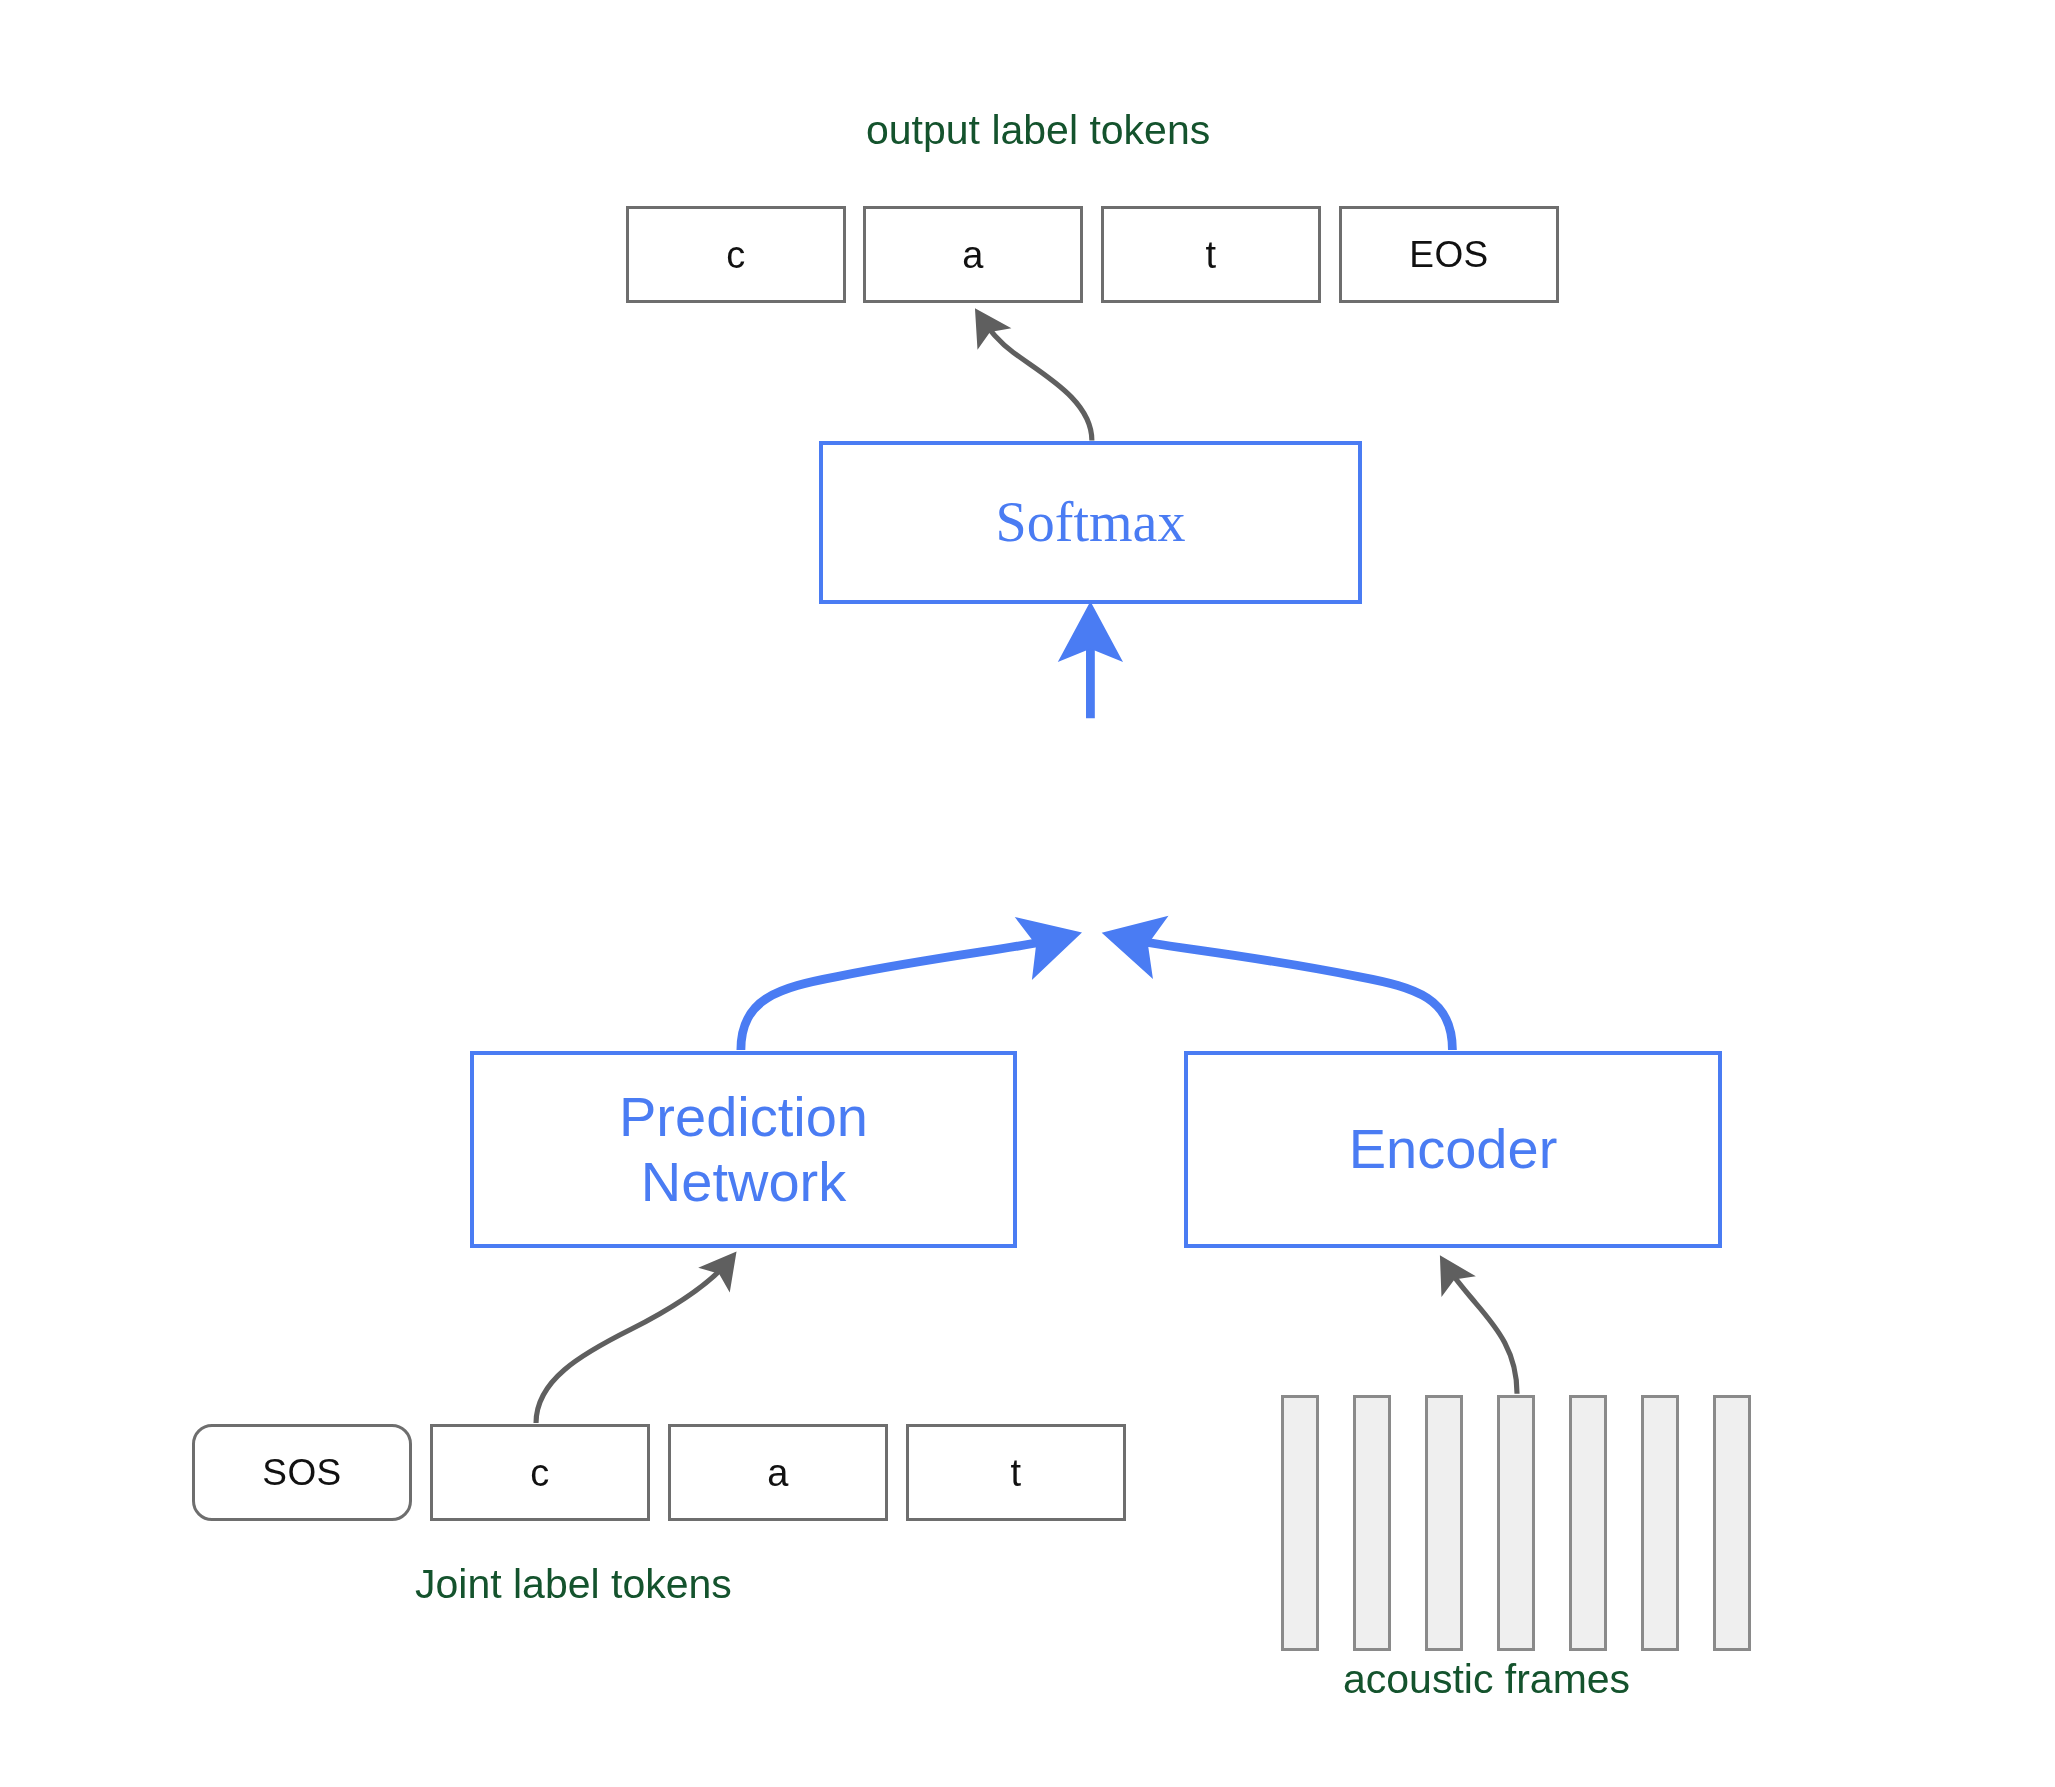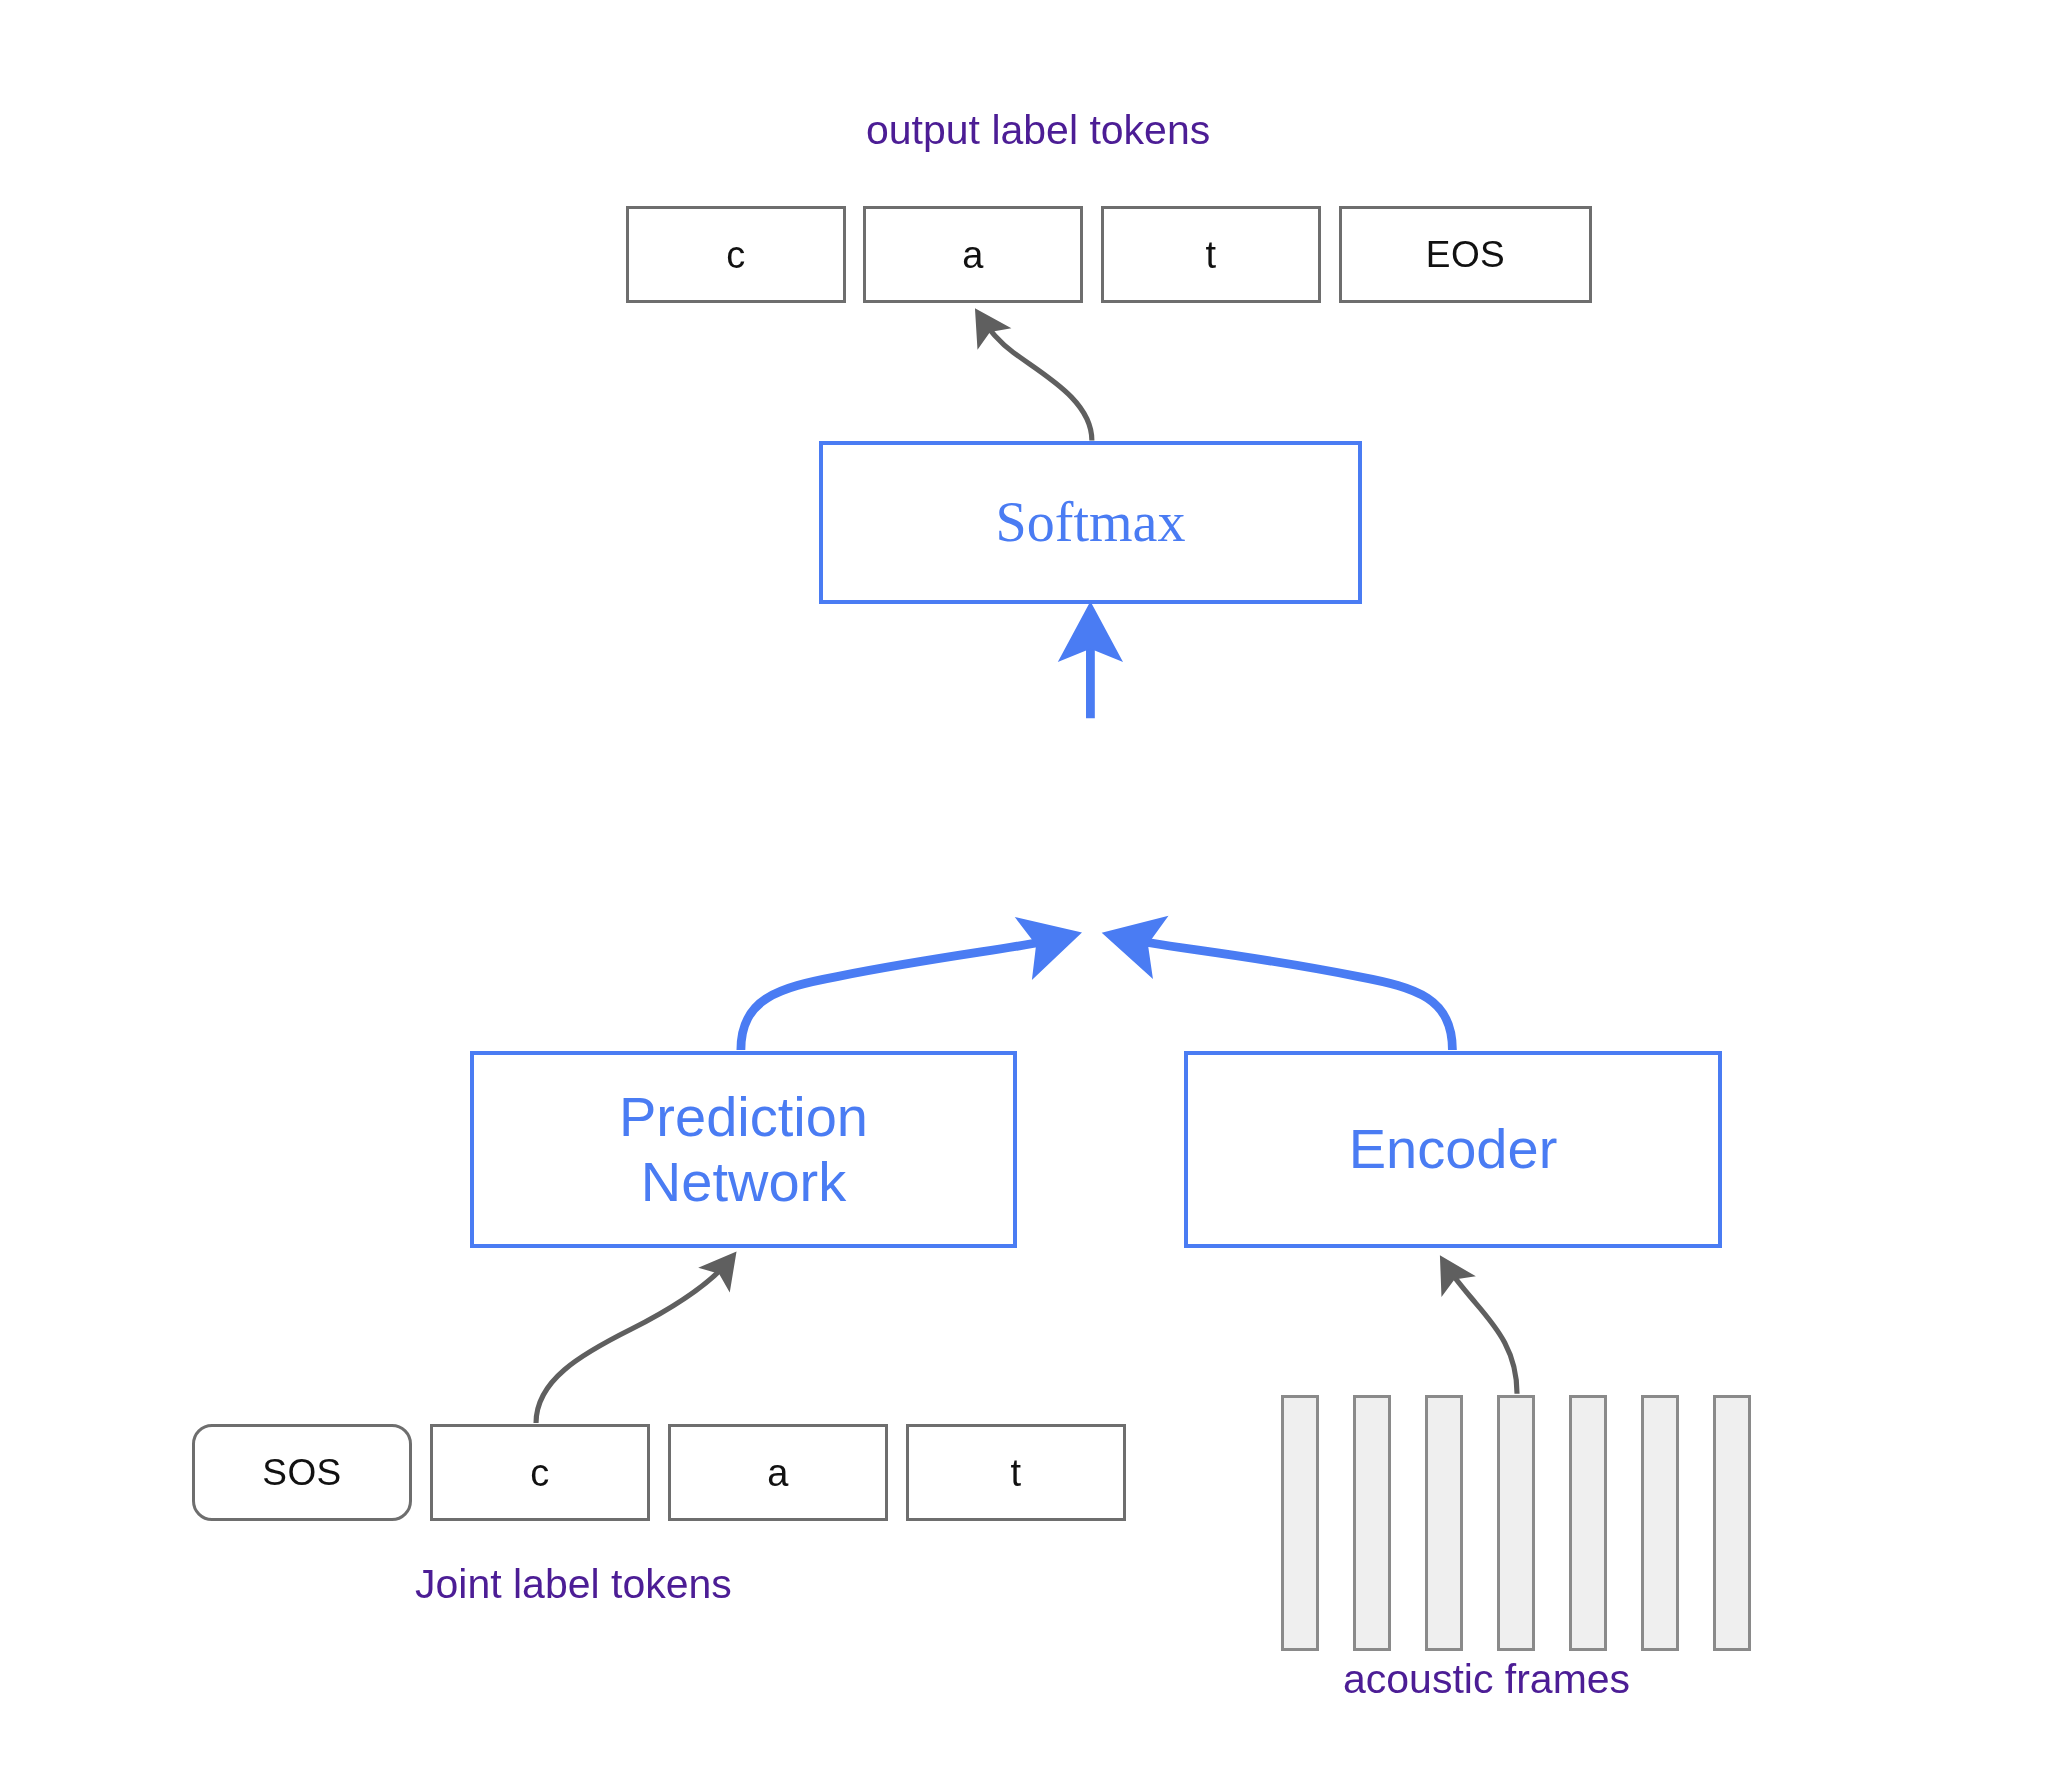--- a/index.html
+++ b/index.html
@@ -54,21 +54,21 @@
     text-align: center;
     color: #4a7cf3;
     font-size: 56px;
     line-height: 1.15;
     font-weight: 400;
   }
 
   
   .caption {
     position: absolute;
-    color: #4c1d95;
+    color: #14532d;
     font-size: 41px;
     line-height: 1;
     white-space: nowrap;
   }
 
   
   .frame-bar {
     position: absolute;
     box-sizing: border-box;
     border: 3.7px solid #8a8a8a;
@@ -84,21 +84,21 @@
 
   <div class="token-box" style="left:626px; top:206px; width:220px; height:97px;">
     <span>c</span>
   </div>
   <div class="token-box" style="left:863px; top:206px; width:220px; height:97px;">
     <span>a</span>
   </div>
   <div class="token-box" style="left:1101px; top:206px; width:220px; height:97px;">
     <span>t</span>
   </div>
-  <div class="token-box wide-label" style="left:1339px; top:206px; width:253px; height:97px;">
+  <div class="token-box wide-label" style="left:1339px; top:206px; width:220px; height:97px;">
     <span>EOS</span>
   </div>
 
   <div class="net-box" style="left:819px; top:441px; width:543px; height:163px;font-family:Liberation Serif, serif;">
     <span>Softmax</span>
   </div>
 
 
   <div class="net-box" style="left:470px; top:1051px; width:547px; height:197px; flex-direction:column;">
     <span>Prediction</span>

